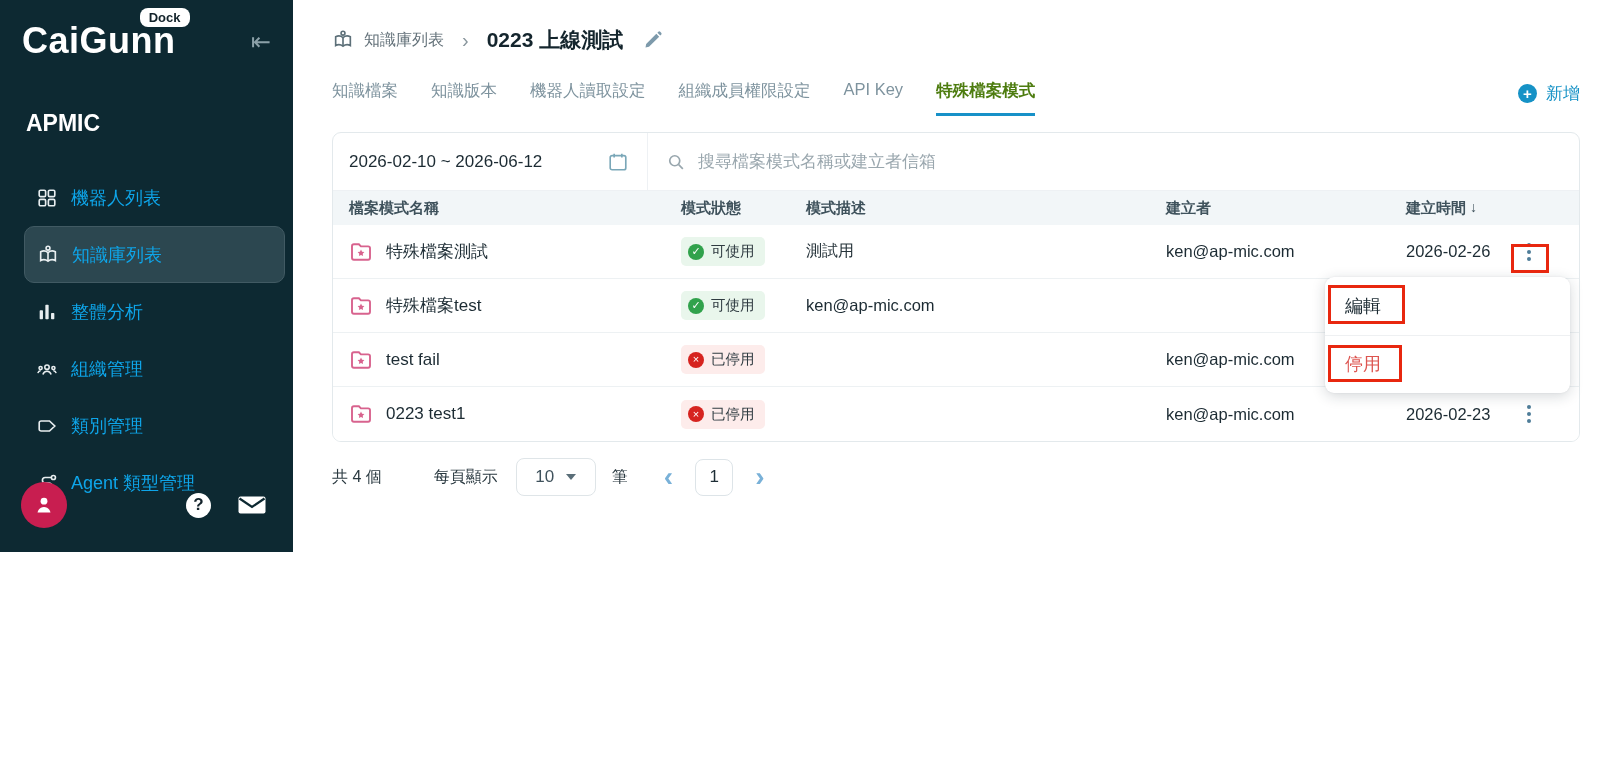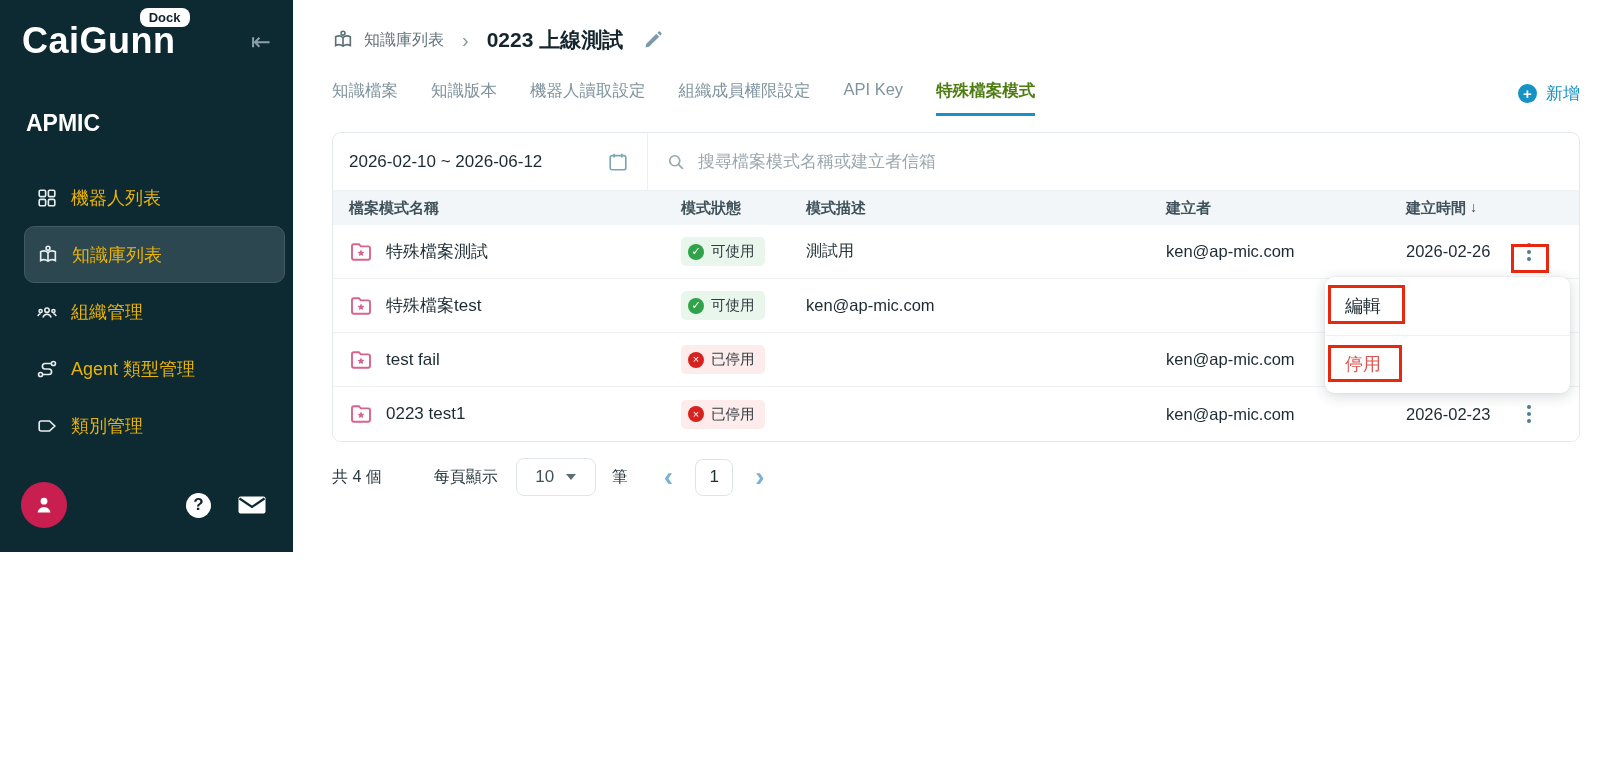--- a/index.html
+++ b/index.html
@@ -18,21 +18,21 @@
   .logo-text { font-size:36px; font-weight:bold; letter-spacing:.5px; color:#fff; }
   .logo-badge {
     position:absolute; top:-12px; right:-14px; background:#fff; color:#12222a;
     font-size:13px; font-weight:bold; padding:2px 9px; border-radius:8px;
   }
   .collapse-btn { color:#8ba0a8; font-size:24px; line-height:1; margin-top:10px; cursor:pointer; }
   .org-name { font-size:23px; font-weight:bold; padding:0 26px; margin-top:48px; }
   .nav { margin-top:32px; }
   .nav-item {
     display:flex; align-items:center; gap:13px; height:57px;
-    padding-left:36px; margin:0 8px 0 0; font-size:18px; color:#eab308; cursor:pointer;
+    padding-left:36px; margin:0 8px 0 0; font-size:18px; color:#0ea5e9; cursor:pointer;
   }
   .nav-item.active {
     background:#2c4750; border:1px solid #415a63; border-radius:10px;
     margin-left:24px; margin-right:8px; padding-left:12px;
   }
   .nav-icon { width:22px; height:22px; flex:0 0 22px; color:#e8eef0; }
   .nav-icon svg { width:22px; height:22px; display:block; }
   .sidebar-footer {
     position:absolute; bottom:24px; left:0; width:100%;
     display:flex; align-items:center; justify-content:space-between; padding:0 26px 0 21px;
@@ -169,48 +169,58 @@
         <svg viewBox="0 0 24 24" fill="none" stroke="currentColor" stroke-width="1.8">
             <circle cx="12" cy="4.6" r="2.1"></circle>
             <path d="M4 8.5c2.6-1.4 5.3-1.4 8 .8 2.7-2.2 5.4-2.2 8-.8v9.5c-2.6-1.4-5.3-1.4-8 .8-2.7-2.2-5.4-2.2-8-.8z"></path>
             <path d="M12 9.3v9.5"></path>
           </svg>
       </span>
       <span>知識庫列表</span>
     </div>
     <div class="nav-item">
       <span class="nav-icon">
+        <svg viewBox="0 0 24 24" fill="currentColor">
+            <rect x="4" y="10" width="3.6" height="10" rx="0.8"></rect>
+            <rect x="10.2" y="4" width="3.6" height="16" rx="0.8"></rect>
+            <rect x="16.4" y="13" width="3.6" height="7" rx="0.8"></rect>
+          </svg>
+      </span>
+      <span>整體分析</span>
+    </div>
+    <div class="nav-item">
+      <span class="nav-icon">
         <svg viewBox="0 0 24 24" fill="none" stroke="currentColor" stroke-width="1.7">
             <circle cx="12" cy="10" r="2.4"></circle>
             <path d="M7.5 18c.7-2.4 2.4-3.6 4.5-3.6s3.8 1.2 4.5 3.6"></path>
             <circle cx="5" cy="11" r="1.7"></circle>
             <path d="M2 16.5c.5-1.6 1.6-2.5 3-2.5"></path>
             <circle cx="19" cy="11" r="1.7"></circle>
             <path d="M22 16.5c-.5-1.6-1.6-2.5-3-2.5"></path>
           </svg>
       </span>
       <span>組織管理</span>
     </div>
     <div class="nav-item">
       <span class="nav-icon">
         <svg viewBox="0 0 24 24" fill="none" stroke="currentColor" stroke-width="1.8">
+            <path d="M3.5 8.5a2 2 0 0 1 2-2h9.2l5.8 5.5-5.8 5.5H5.5a2 2 0 0 1-2-2z"></path>
+          </svg>
+      </span>
+      <span>類別管理</span>
+    </div>
+    <div class="nav-item">
+      <span class="nav-icon">
+        <svg viewBox="0 0 24 24" fill="none" stroke="currentColor" stroke-width="1.8">
             <circle cx="5" cy="18" r="2.2"></circle>
             <circle cx="19" cy="6" r="2.2"></circle>
             <path d="M7.2 18H14a3 3 0 0 0 0-6H10a3 3 0 0 1 0-6h6.6"></path>
           </svg>
       </span>
       <span>Agent 類型管理</span>
-    </div>
-    <div class="nav-item">
-      <span class="nav-icon">
-        <svg viewBox="0 0 24 24" fill="none" stroke="currentColor" stroke-width="1.8">
-            <path d="M3.5 8.5a2 2 0 0 1 2-2h9.2l5.8 5.5-5.8 5.5H5.5a2 2 0 0 1-2-2z"></path>
-          </svg>
-      </span>
-      <span>類別管理</span>
     </div>
   </nav>
 
   <div class="sidebar-footer">
     <div class="avatar-btn">
       <svg width="24" height="24" viewBox="0 0 24 24" fill="#ffffff">
           <circle cx="12" cy="8.2" r="3.4"></circle>
           <path d="M5.5 19.5c.9-3.6 3.4-5.4 6.5-5.4s5.6 1.8 6.5 5.4z"></path>
         </svg>
     </div>

